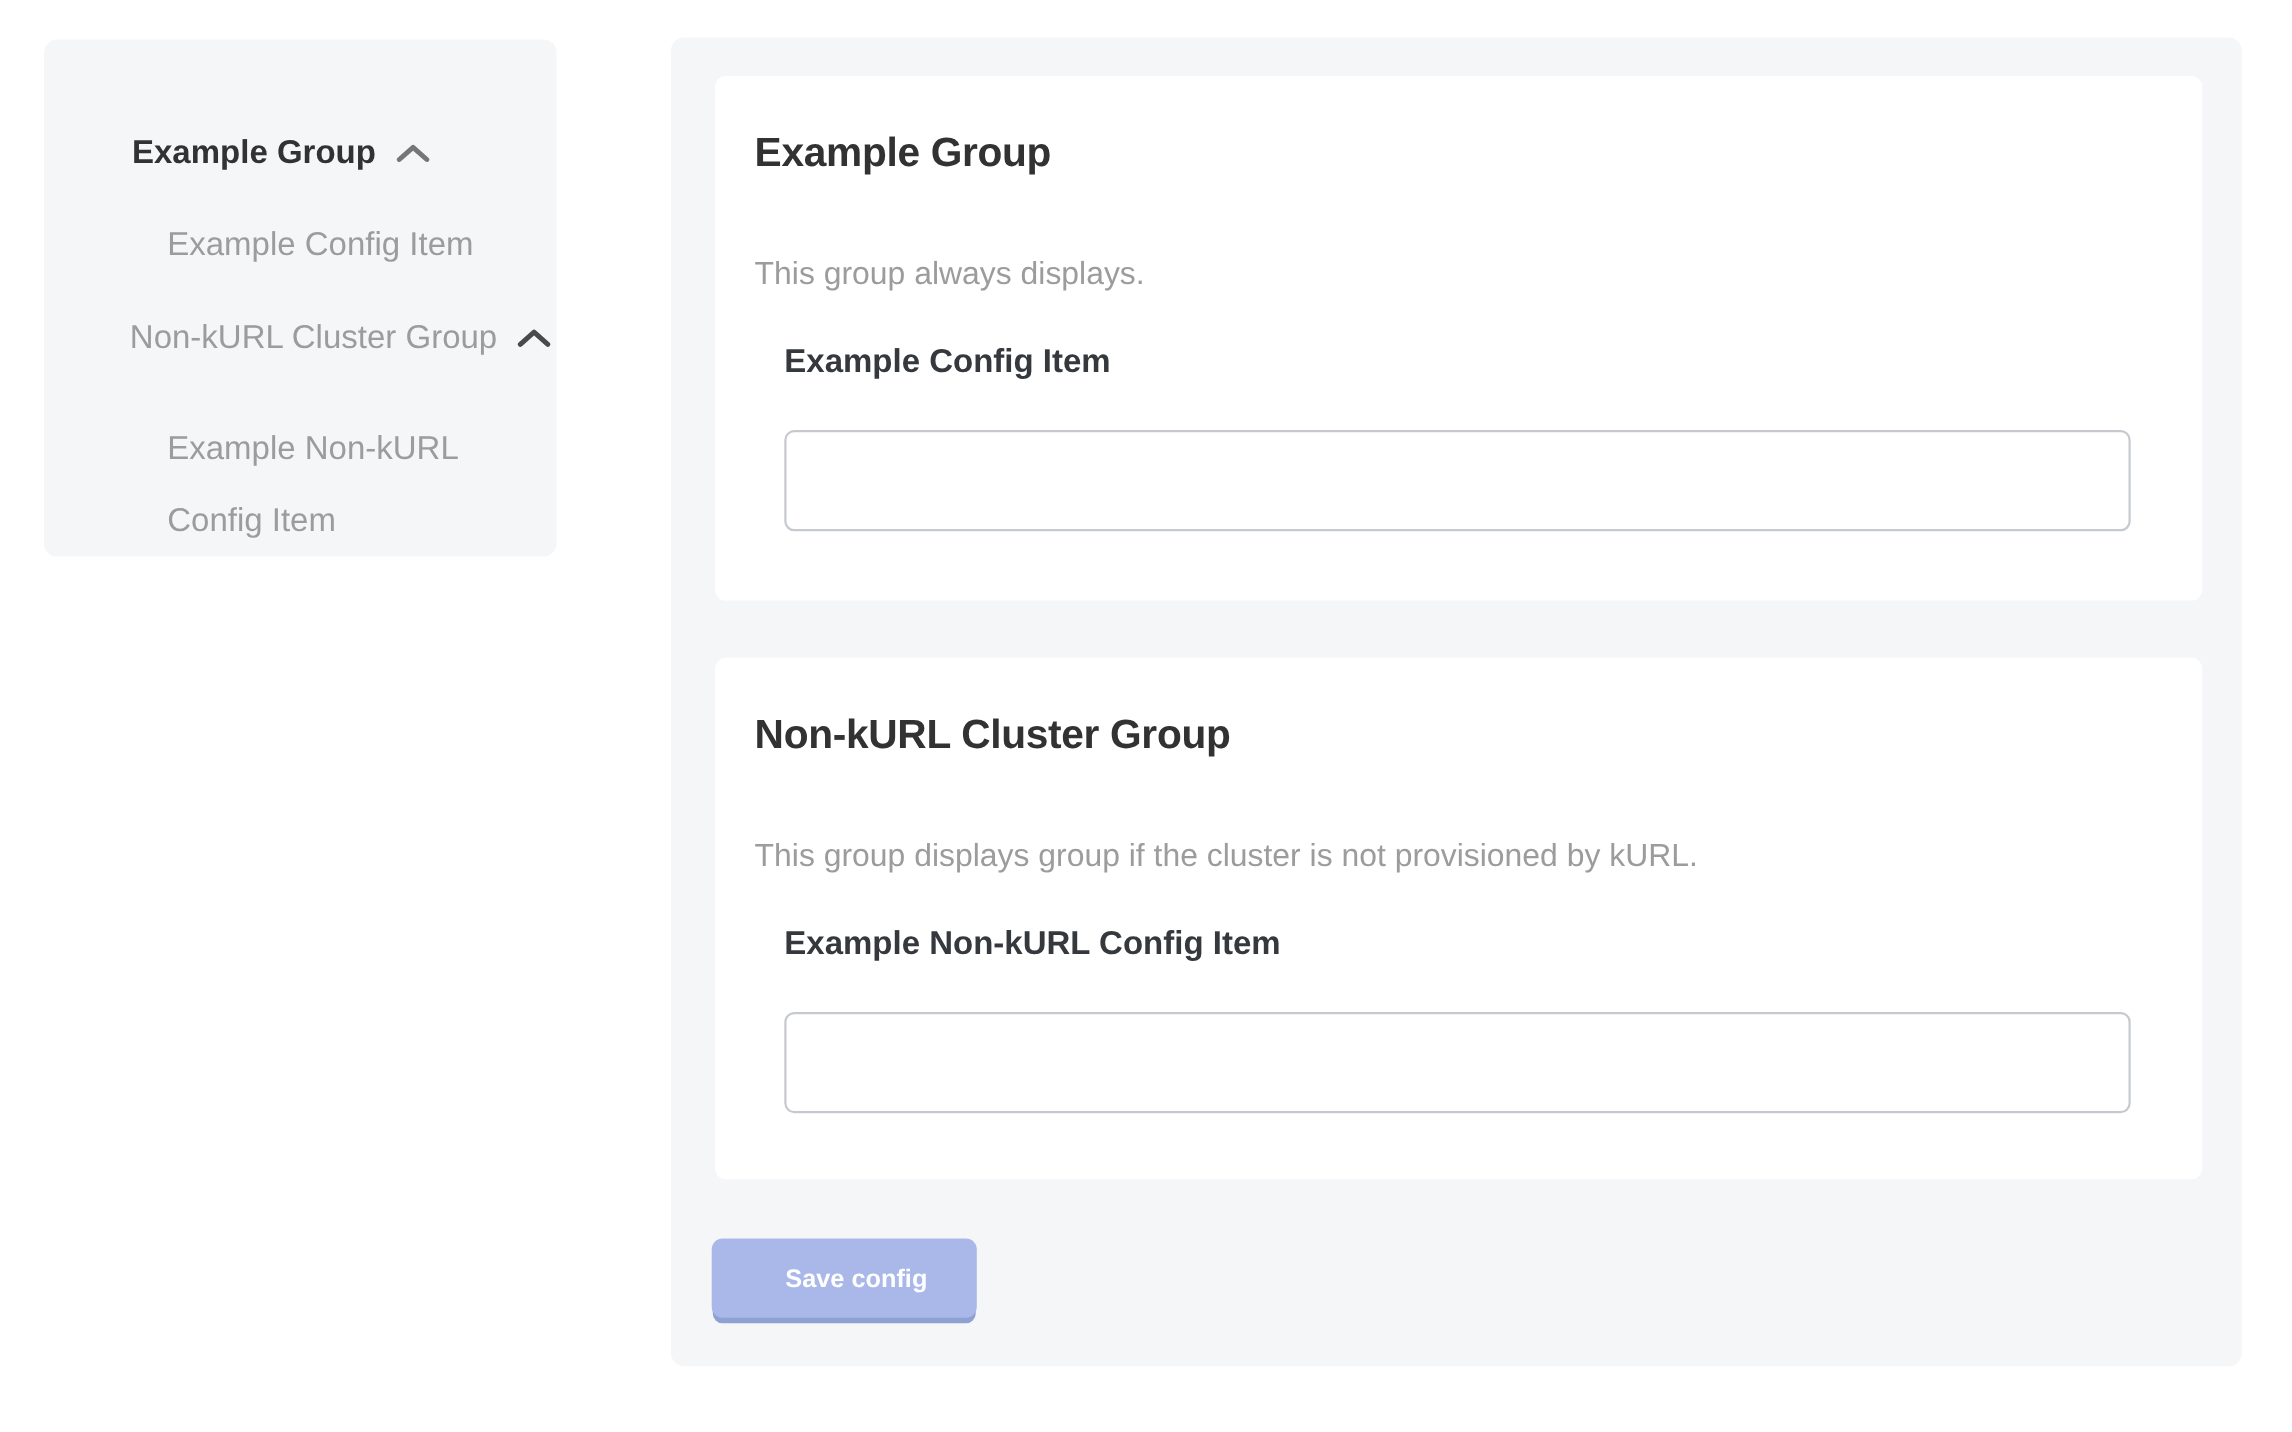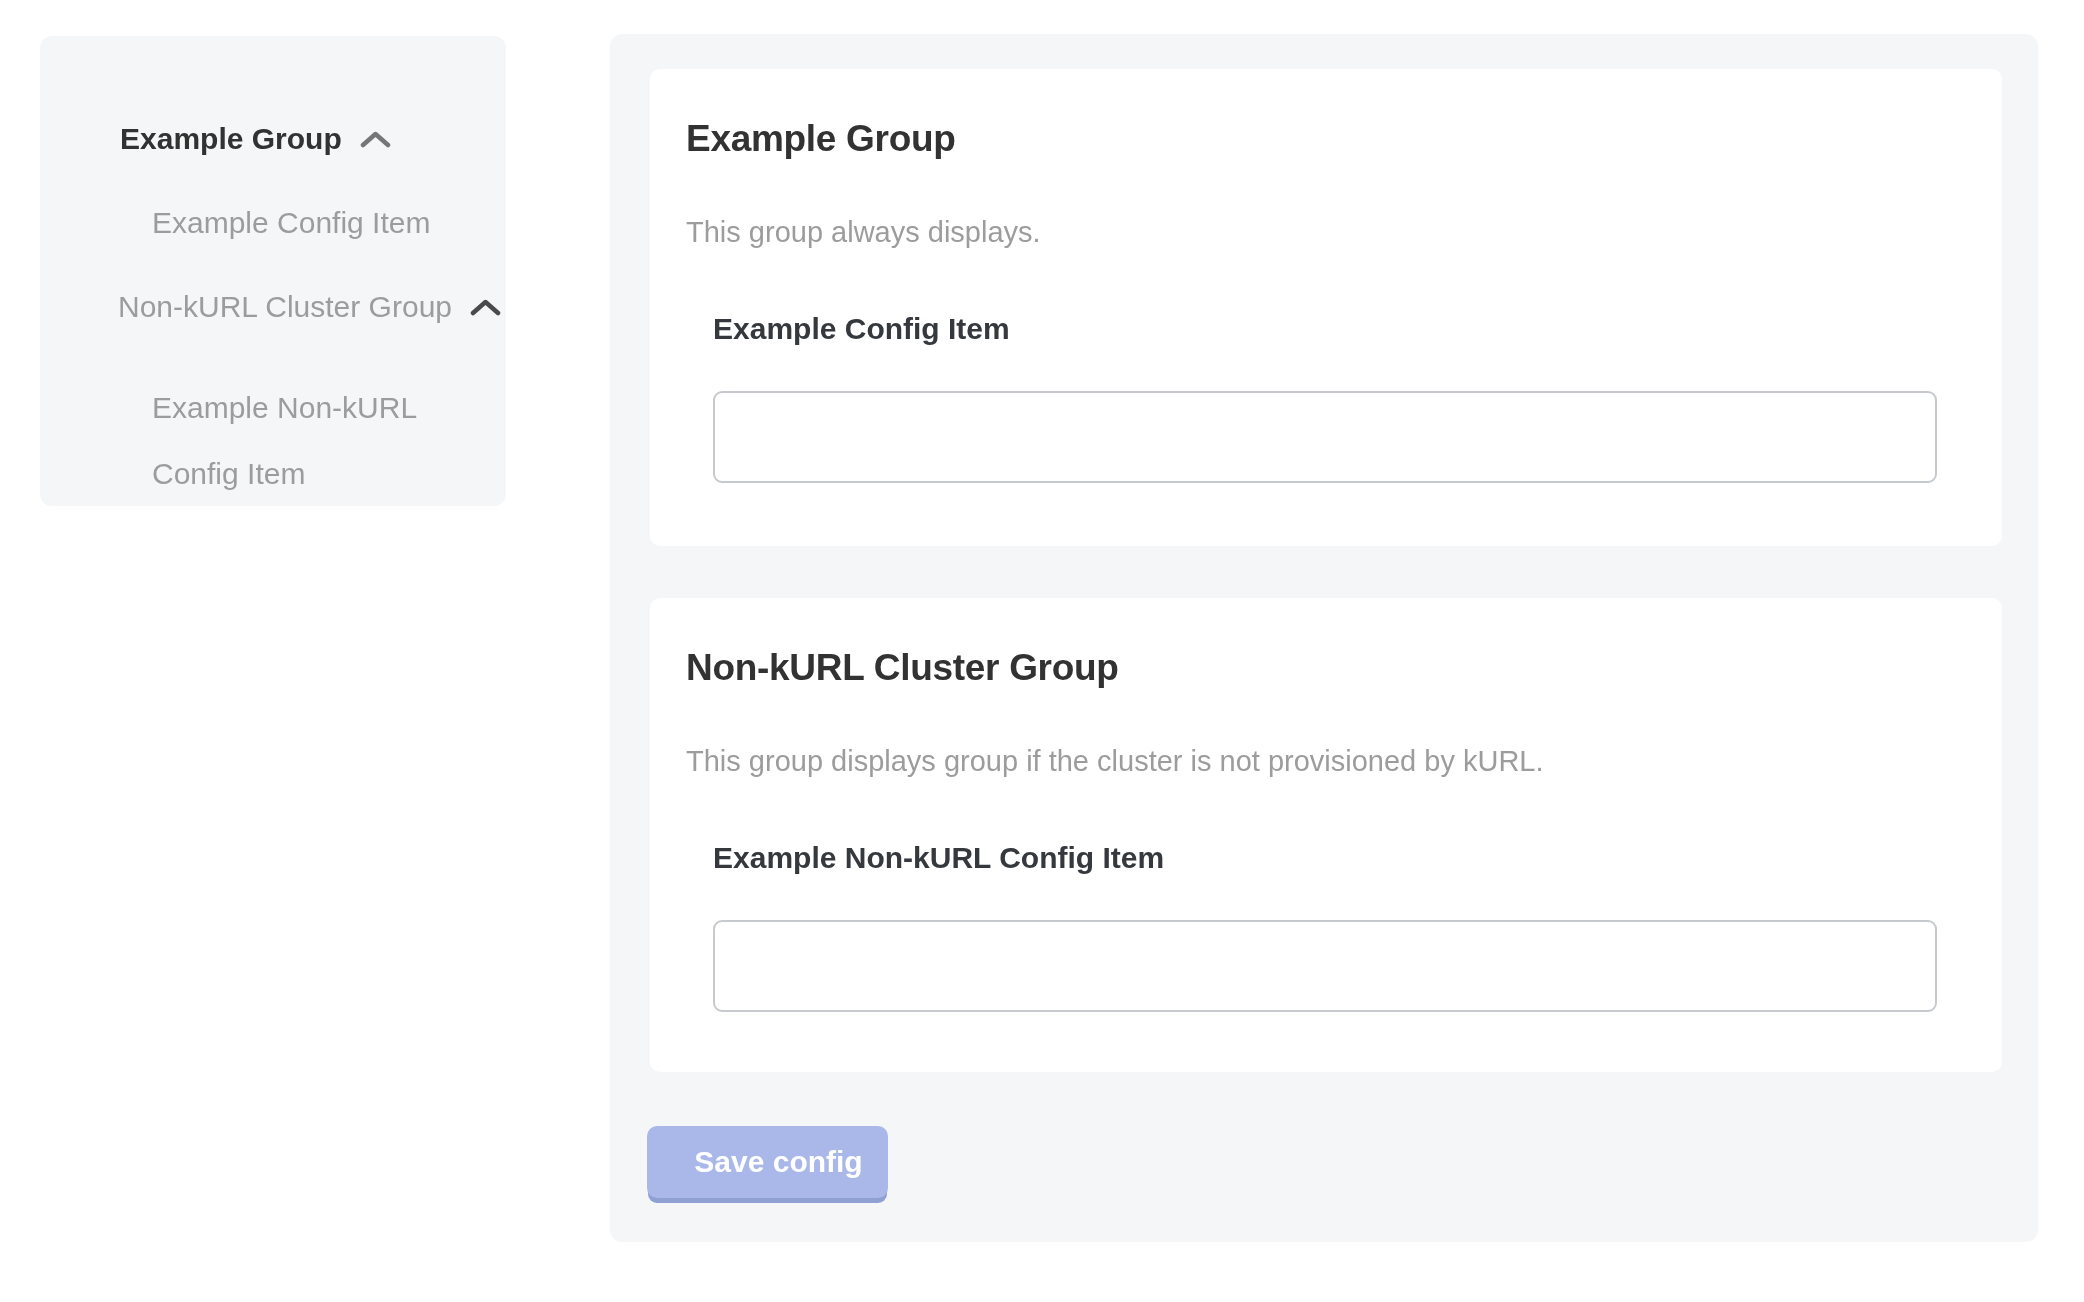--- a/index.html
+++ b/index.html
@@ -59,21 +59,21 @@
 
   .group-title {
     position:absolute; left:36px; top:50px;
     margin:0;
     font-size:37px; line-height:1.1;
     font-weight:bold;
     color:#323232;
     letter-spacing:-0.3px;
   }
   .group-desc {
-    position:absolute; left:36px; top:117px;
+    position:absolute; left:36px; top:134px;
     font-size:29px; line-height:1.2;
     color:#9c9c9c;
   }
   .item-label {
     position:absolute; left:63px; top:243px;
     font-size:30px; line-height:1.15;
     font-weight:600;
     color:#35393d;
   }
   .text-input {
@@ -93,21 +93,21 @@
   .save-btn {
     position:absolute; left:647px; top:1126px;
     width:241px; height:72px;
     background:#a9b8e9;
     border:none;
     border-radius:10px;
     box-shadow:0 6px 0 -1px #8fa0d3;
     color:#ffffff;
     font-family:inherit;
     font-weight:bold;
-    font-size:30px;
+    font-size:23px;
     cursor:pointer;
     padding-left:28px;
   }
 </style>
 </head>
 <body>
 
 <nav class="sidebar">
 
   <div class="side-row side-group-1">

